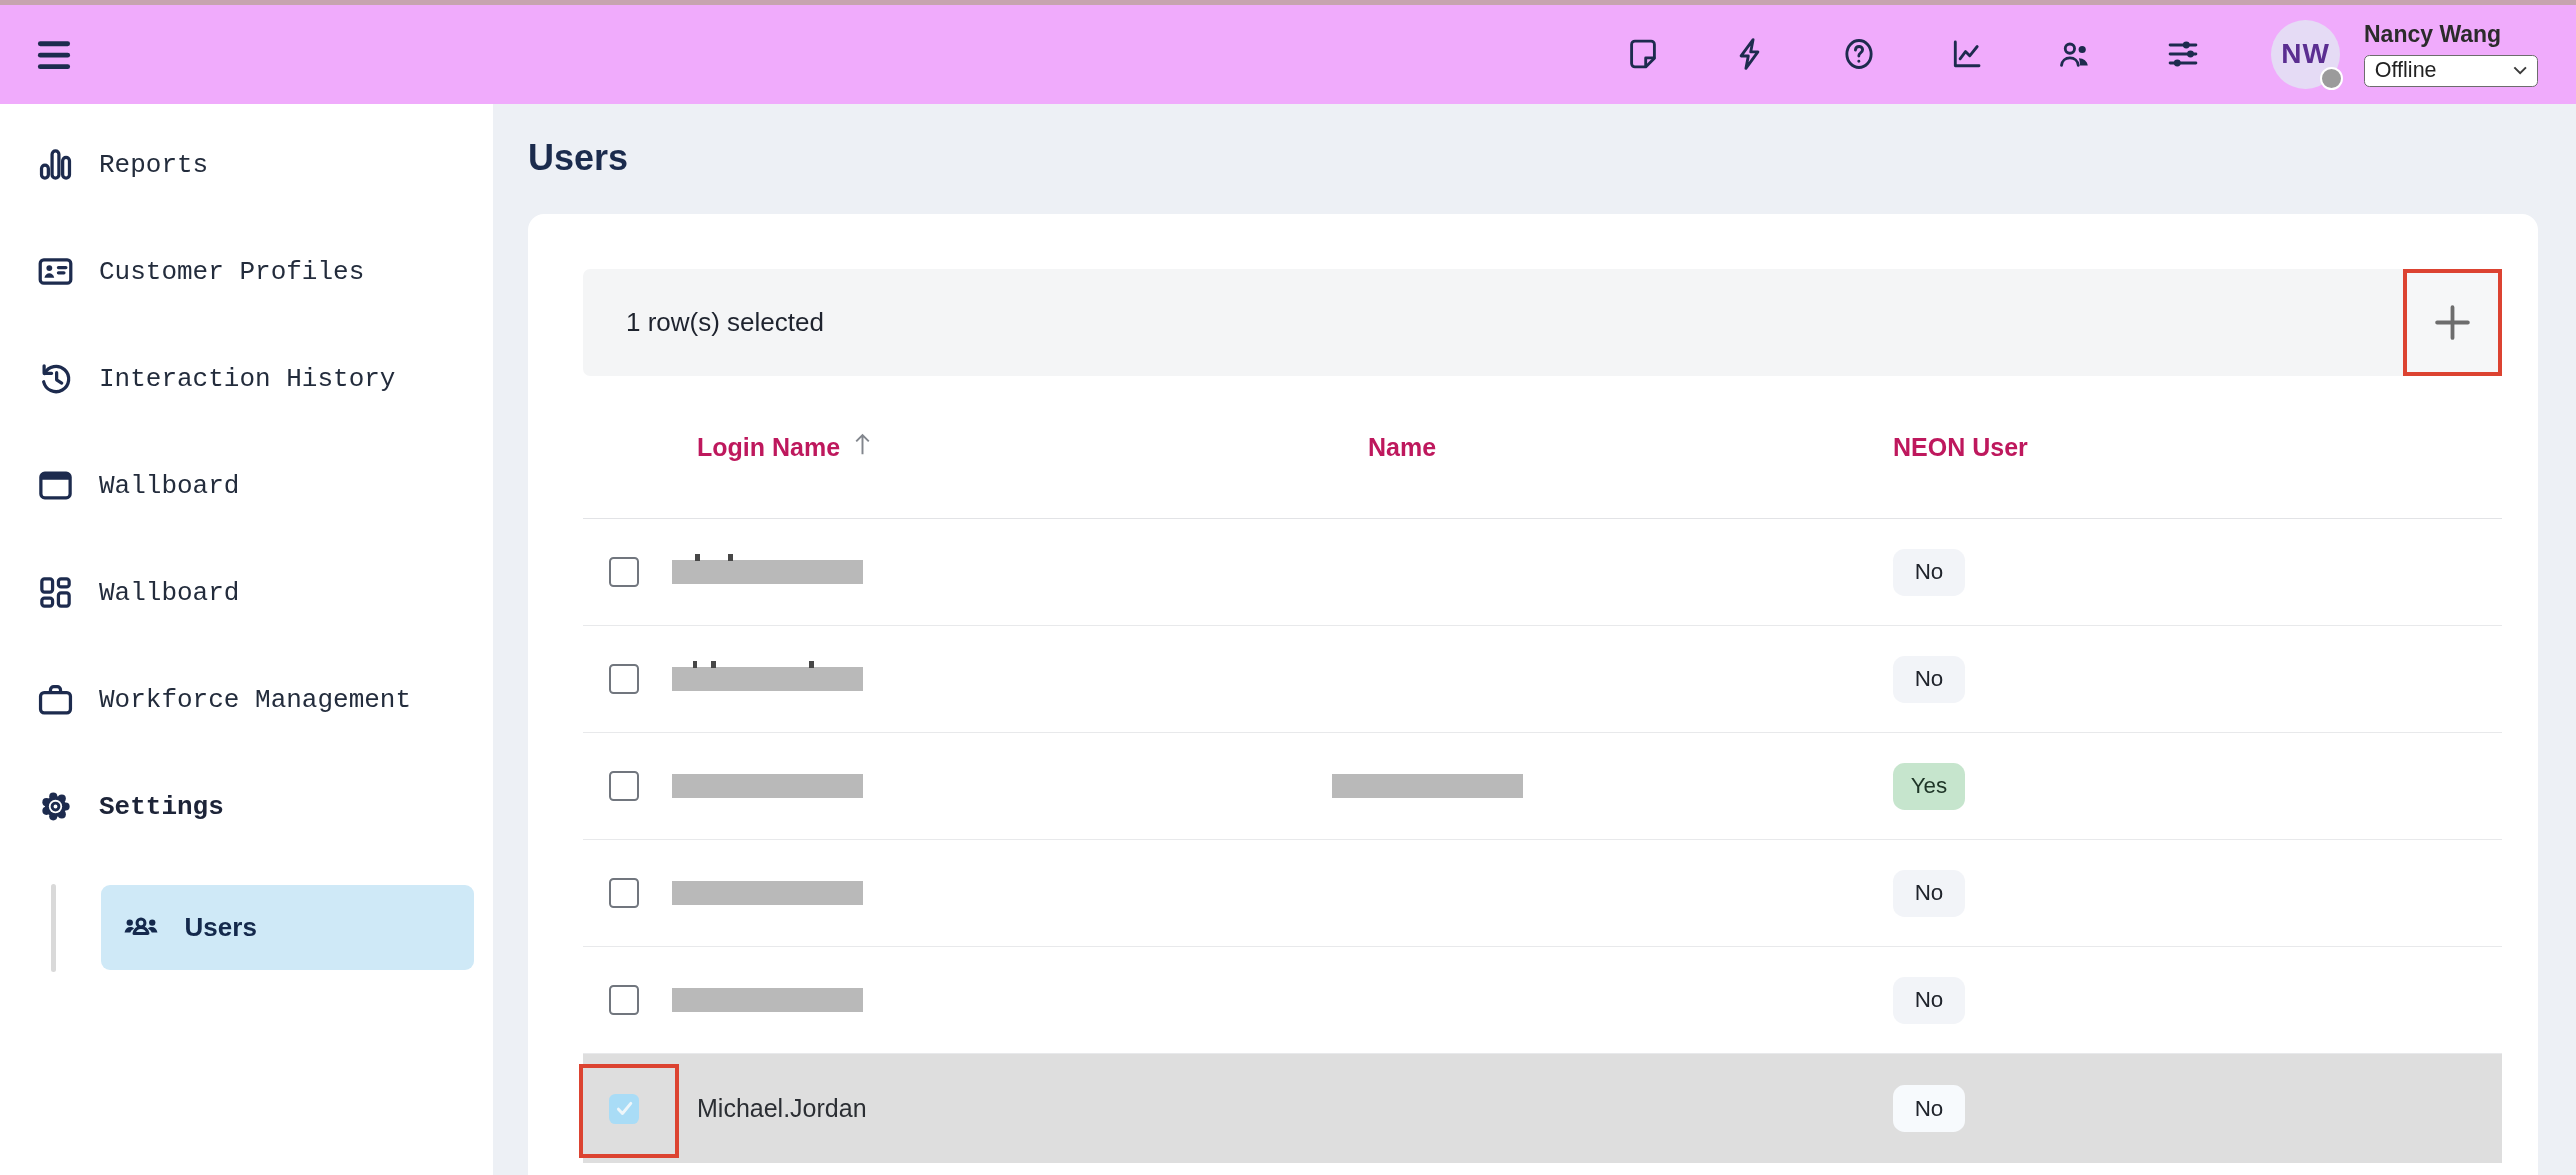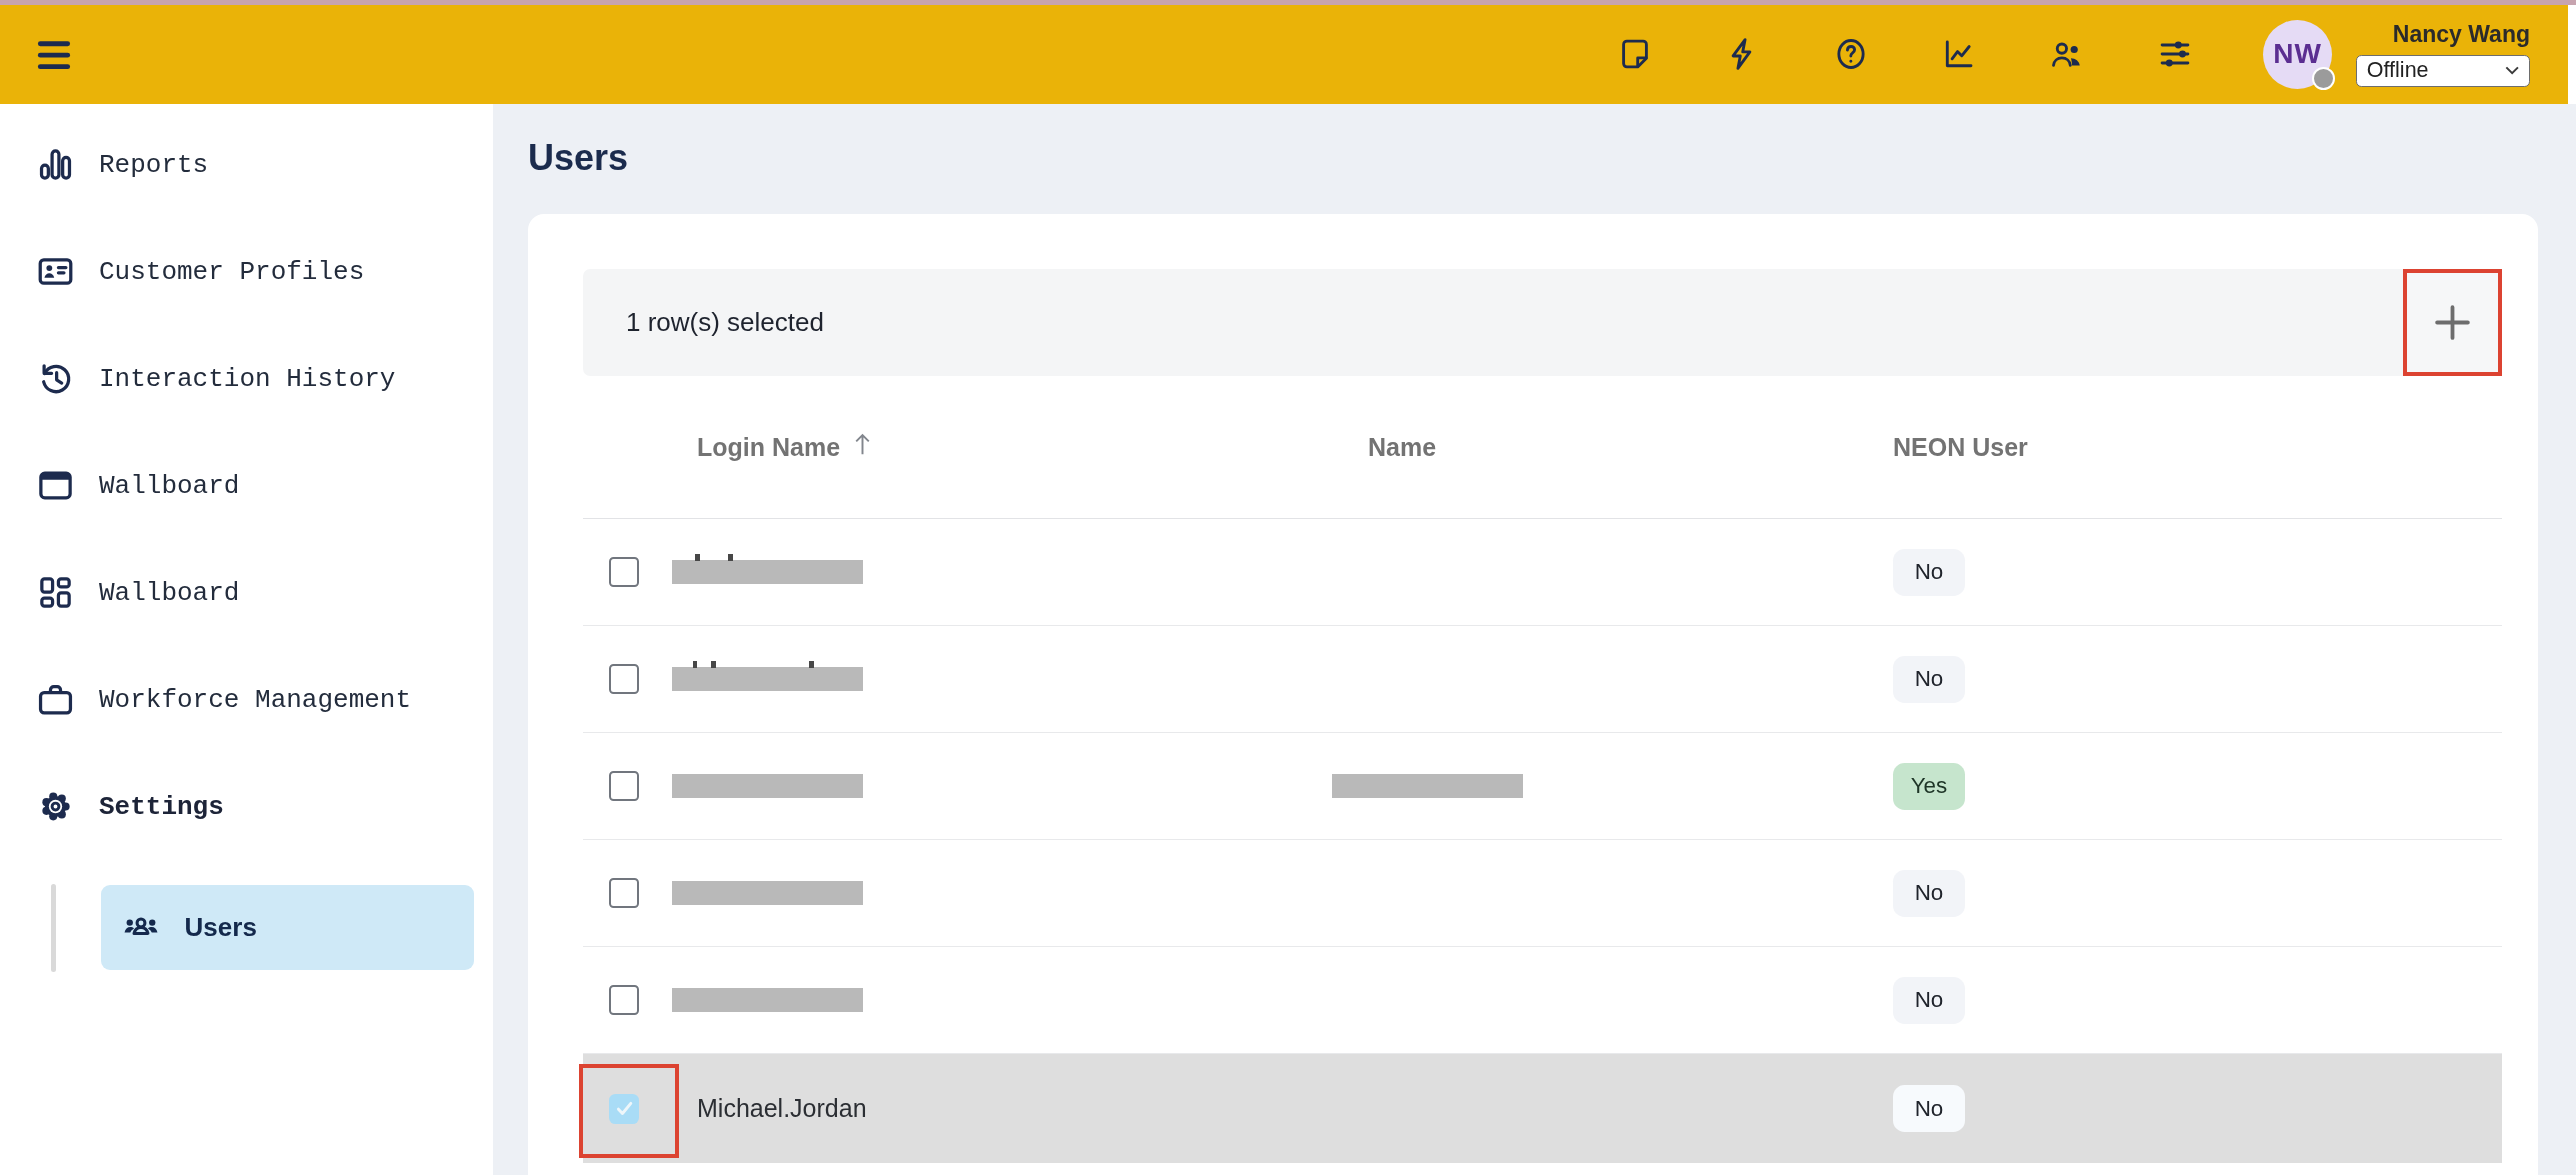--- a/index.html
+++ b/index.html
@@ -2,21 +2,21 @@
 <html style="font-size:14.3px"><head>
 <meta charset="utf-8">
 <style>
   html,body{margin:0;padding:0;overflow:hidden;background:#fff;}
   .page{position:relative;width:2576px;height:1175px;font-family:"Liberation Sans","DejaVu Sans",sans-serif;color:#23272e;background:#fff;overflow:hidden;}
 
   
   .accent{position:absolute;top:0;left:0;right:0;height:4.5px;background:#c7a4af;}
 
   
-  .topbar{position:absolute;top:4.5px;left:0;right:8px;height:99px;background:#eab308;text-align:right;}
+  .topbar{position:absolute;top:4.5px;left:0;right:0;height:99px;background:#f0abfc;}
   .hamburger{position:absolute;left:37px;top:35px;width:34px;height:30px;cursor:pointer;}
   .top-right{position:absolute;right:38px;top:0;height:99px;display:flex;align-items:center;}
   .top-icons{display:flex;gap:72px;margin-right:70px;}
   .tb-icon{width:36px;height:36px;cursor:pointer;}
   .tb-icon svg{width:36px;height:36px;display:block;}
   .avatar-wrap{position:relative;width:69px;height:69px;margin-right:24px;flex:none;}
   .avatar{width:69px;height:69px;border-radius:50%;background:#e5dbf5;color:#5b2e91;font-weight:700;font-size:28px;letter-spacing:0.9px;display:flex;align-items:center;justify-content:center;}
   .status-dot{position:absolute;right:-2.7px;bottom:-1.8px;width:19px;height:19px;border-radius:50%;background:#9b9b9b;border:2.7px solid #fff;}
   .user-col{display:flex;flex-direction:column;width:174px;}
   .user-name{font-size:23px;font-weight:700;color:#2b2b2b;margin-bottom:6.3px;white-space:nowrap;}
@@ -44,21 +44,21 @@
   
   .toolbar-row{position:relative;height:107px;}
   .toolbar{position:absolute;inset:0;background:#f4f5f6;border-radius:7.2px;display:flex;align-items:center;padding-left:43px;box-sizing:border-box;}
   .toolbar-text{font-size:26px;color:#1e232e;}
   .add-btn{position:absolute;right:0;top:0;width:99px;height:107px;border:4.5px solid #dc4331;background:#f6f7f8;box-sizing:border-box;display:flex;align-items:center;justify-content:center;cursor:pointer;}
   .add-btn svg{width:41px;height:41px;display:block;}
 
   
   .grid{display:grid;grid-template-columns:89px 660px 561px 1fr;align-items:center;}
   .thead{height:143px;border-bottom:1.8px solid #e2e3e6;box-sizing:border-box;}
-  .th{font-size:25px;font-weight:700;color:#737373;}
+  .th{font-size:25px;font-weight:700;color:#be185d;}
   .th-login{padding-left:25px;display:flex;align-items:center;gap:12.5px;cursor:pointer;}
   .th-name{padding-left:36px;cursor:pointer;}
   .th-neon{cursor:pointer;}
   .sort-arrow{width:19px;height:24px;margin-top:-5.4px;}
   .trow{height:107px;border-bottom:1.8px solid #e8e9eb;box-sizing:border-box;position:relative;cursor:pointer;background:#fff;}
   .trow.selected{height:109px;background:#dedede;border-bottom:none;}
   .cb{width:30px;height:30px;margin-left:26px;border:2.7px solid #71767e;border-radius:4.5px;background:#fff;box-sizing:border-box;cursor:pointer;}
   .cb.checked{border:none;background:#a9dcf6;border-radius:6.3px;display:flex;align-items:center;justify-content:center;}
   .cb.checked svg{width:27px;height:27px;}
   .bar{position:relative;width:191px;height:24px;background:#b9b9b9;}

